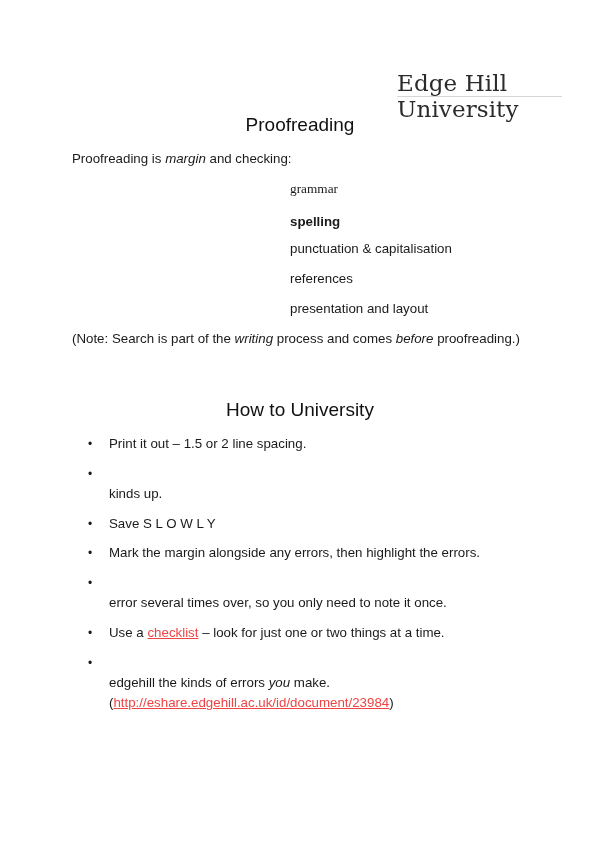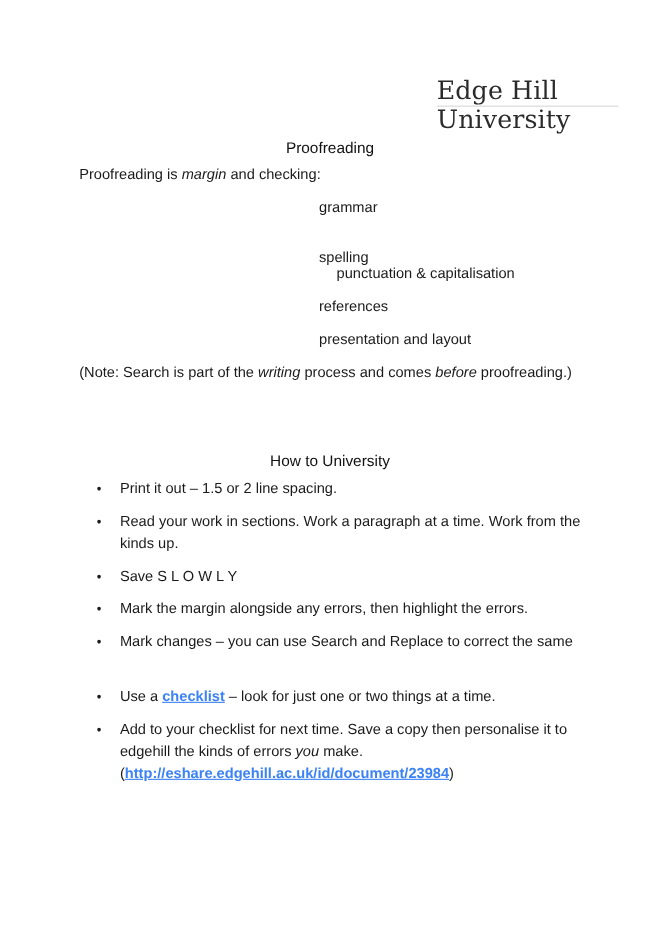--- a/index.html
+++ b/index.html
@@ -11,76 +11,76 @@
       position: absolute; left: 397px; top: 70px;
       font-family: "DejaVu Serif", serif; font-size: 23px; color: #2b2b2b;
       letter-spacing: 0.1px;
     }
     .logo-rule {
       position: absolute; left: 397px; top: 96px; width: 165px; height: 1px;
       background: #d6d6d6;
     }
     .h1 {
       position: absolute; left: 0; width: 600px; text-align: center;
-      font-size: 14px; color: #111; margin-top: 12px;
+      font-size: 19px; color: #111;
     }
     .p {
       position: absolute; font-size: 13.3px; line-height: 16px; white-space: nowrap;
     }
     .check-item { position: absolute; left: 290px; font-size: 13.3px; }
     .bullets { position: absolute; left: 88px; width: 450px; }
     .bullet {
       position: absolute; left: 0; width: 450px; font-size: 13.3px; line-height: 20px;
     }
     .bullet .dot { position: absolute; left: 0; top: 0; font-size: 12px; }
     .bullet .txt { position: absolute; left: 21px; width: 430px; }
-    a { color: #3b82f6; text-decoration: underline; font-weight: bold; }
+    a { color: #ef4444; text-decoration: underline; }
   </style>
 </head>
 <body>
 
 <div class="logo">Edge Hill University</div>
 <div class="logo-rule"></div>
 
 <div class="h1" style="top:114px;">Proofreading</div>
 
 <div class="p" style="left:72px; top:151px;"><span>Proofreading is </span><i>margin</i><span> and checking:</span></div>
 
-<div class="check-item" style="top:181px;">grammar</div>
-<div class="check-item" style="top:226px;">spelling</div>
-<div class="check-item" style="top:241px;margin-left:16px;">punctuation &amp; capitalisation</div>
+<div class="check-item" style="top:181px;font-family:Liberation Serif, serif;">grammar</div>
+<div class="check-item" style="top:214px;font-weight:bold;">spelling</div>
+<div class="check-item" style="top:241px;">punctuation &amp; capitalisation</div>
 <div class="check-item" style="top:271px;">references</div>
 <div class="check-item" style="top:301px;">presentation and layout</div>
 
 <div class="p" style="left:72px; top:331px;"><span>(Note: Search is part of the </span><i>writing</i><span> process and comes </span><i>before</i><span> proofreading.)</span></div>
 
 <div class="h1" style="top:399px;">How to University</div>
 
 <div class="bullets">
   <div class="bullet" style="top:434px;">
     <span class="dot">•</span>
     <span class="txt">Print it out – 1.5 or 2 line spacing.</span>
   </div>
   <div class="bullet" style="top:464px;">
     <span class="dot">•</span>
-    <span class="txt"><span>Read your work in sections. Work a paragraph at a time. Work from the</span><br><span>kinds up.</span></span>
+    <span class="txt"><br><span>kinds up.</span></span>
   </div>
   <div class="bullet" style="top:514px;">
     <span class="dot">•</span>
     <span class="txt">Save S L O W L Y</span>
   </div>
   <div class="bullet" style="top:543px;">
     <span class="dot">•</span>
     <span class="txt">Mark the margin alongside any errors, then highlight the errors.</span>
   </div>
   <div class="bullet" style="top:573px;">
     <span class="dot">•</span>
-    <span class="txt"><span>Mark changes – you can use Search and Replace to correct the same</span><br></span>
+    <span class="txt"><br><span>error several times over, so you only need to note it once.</span></span>
   </div>
   <div class="bullet" style="top:623px;">
     <span class="dot">•</span>
     <span class="txt"><span>Use a </span><a href="#">checklist</a><span> – look for just one or two things at a time.</span></span>
   </div>
   <div class="bullet" style="top:653px;">
     <span class="dot">•</span>
-    <span class="txt"><span>Add to your checklist for next time. Save a copy then personalise it to</span><br><span>edgehill the kinds of errors </span><i>you</i><span> make.</span><br><span>(</span><a href="#">http://eshare.edgehill.ac.uk/id/document/23984</a><span>)</span></span>
+    <span class="txt"><br><span>edgehill the kinds of errors </span><i>you</i><span> make.</span><br><span>(</span><a href="#">http://eshare.edgehill.ac.uk/id/document/23984</a><span>)</span></span>
   </div>
 </div>
 
 </body></html>

